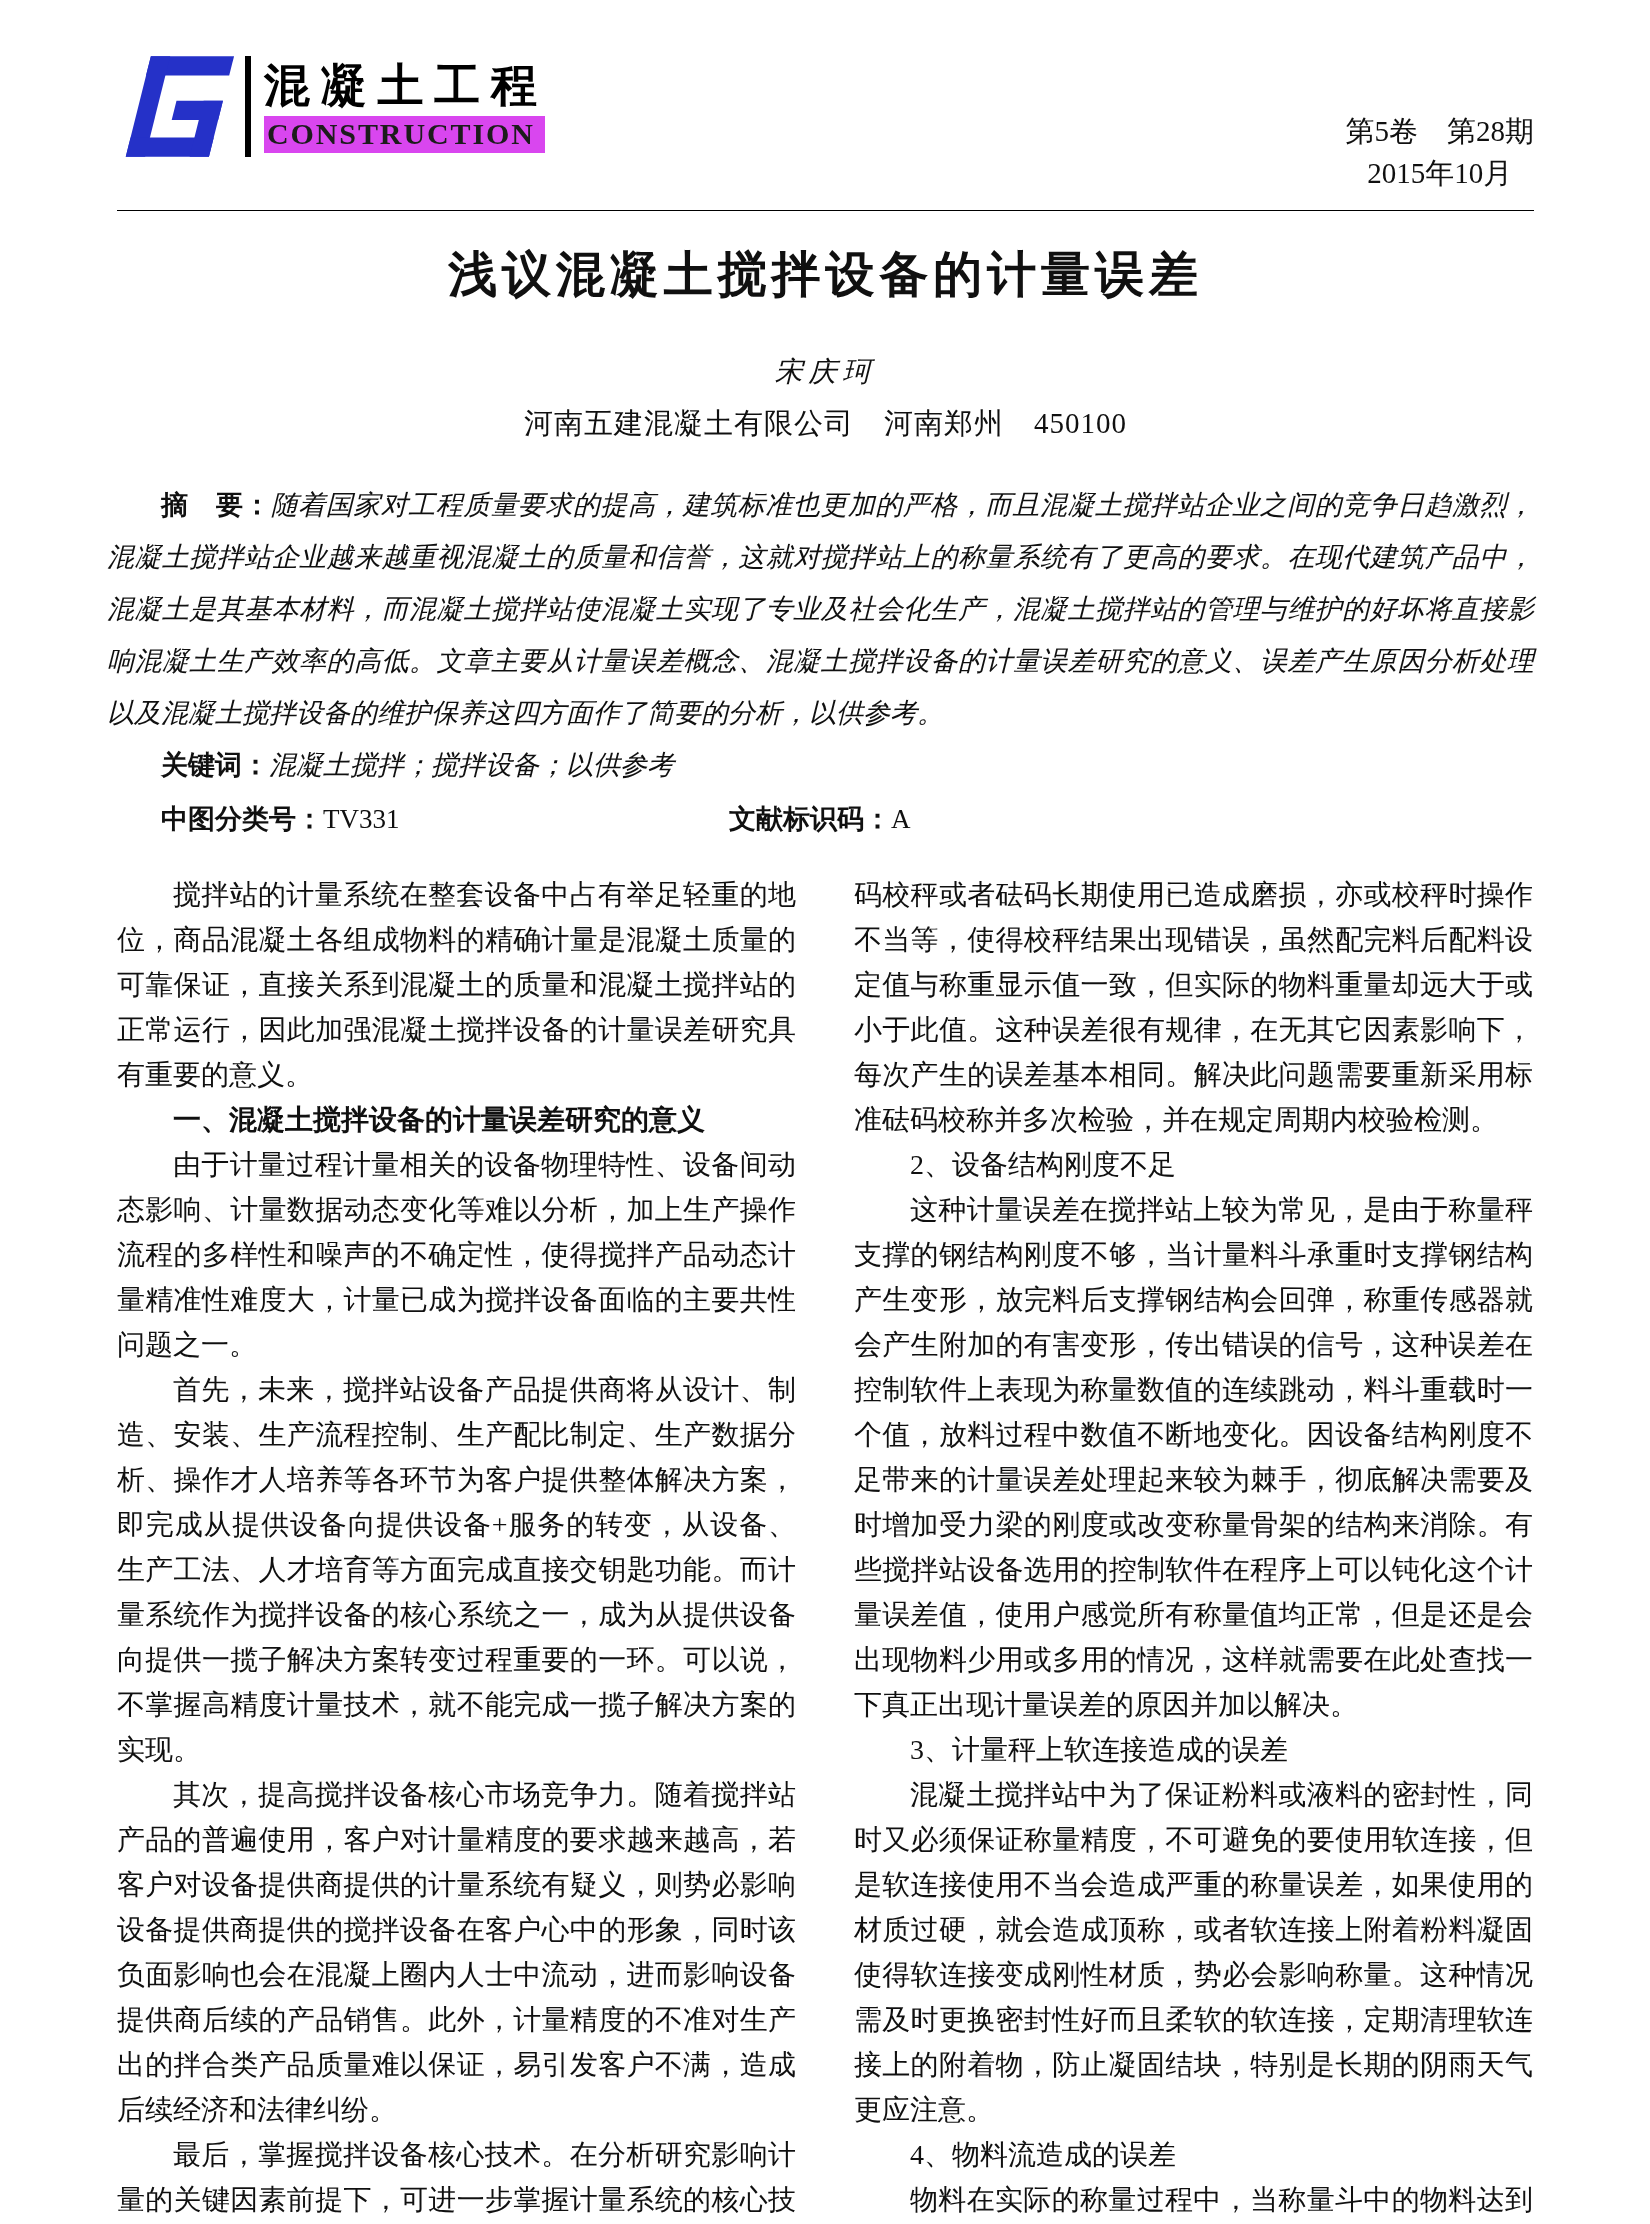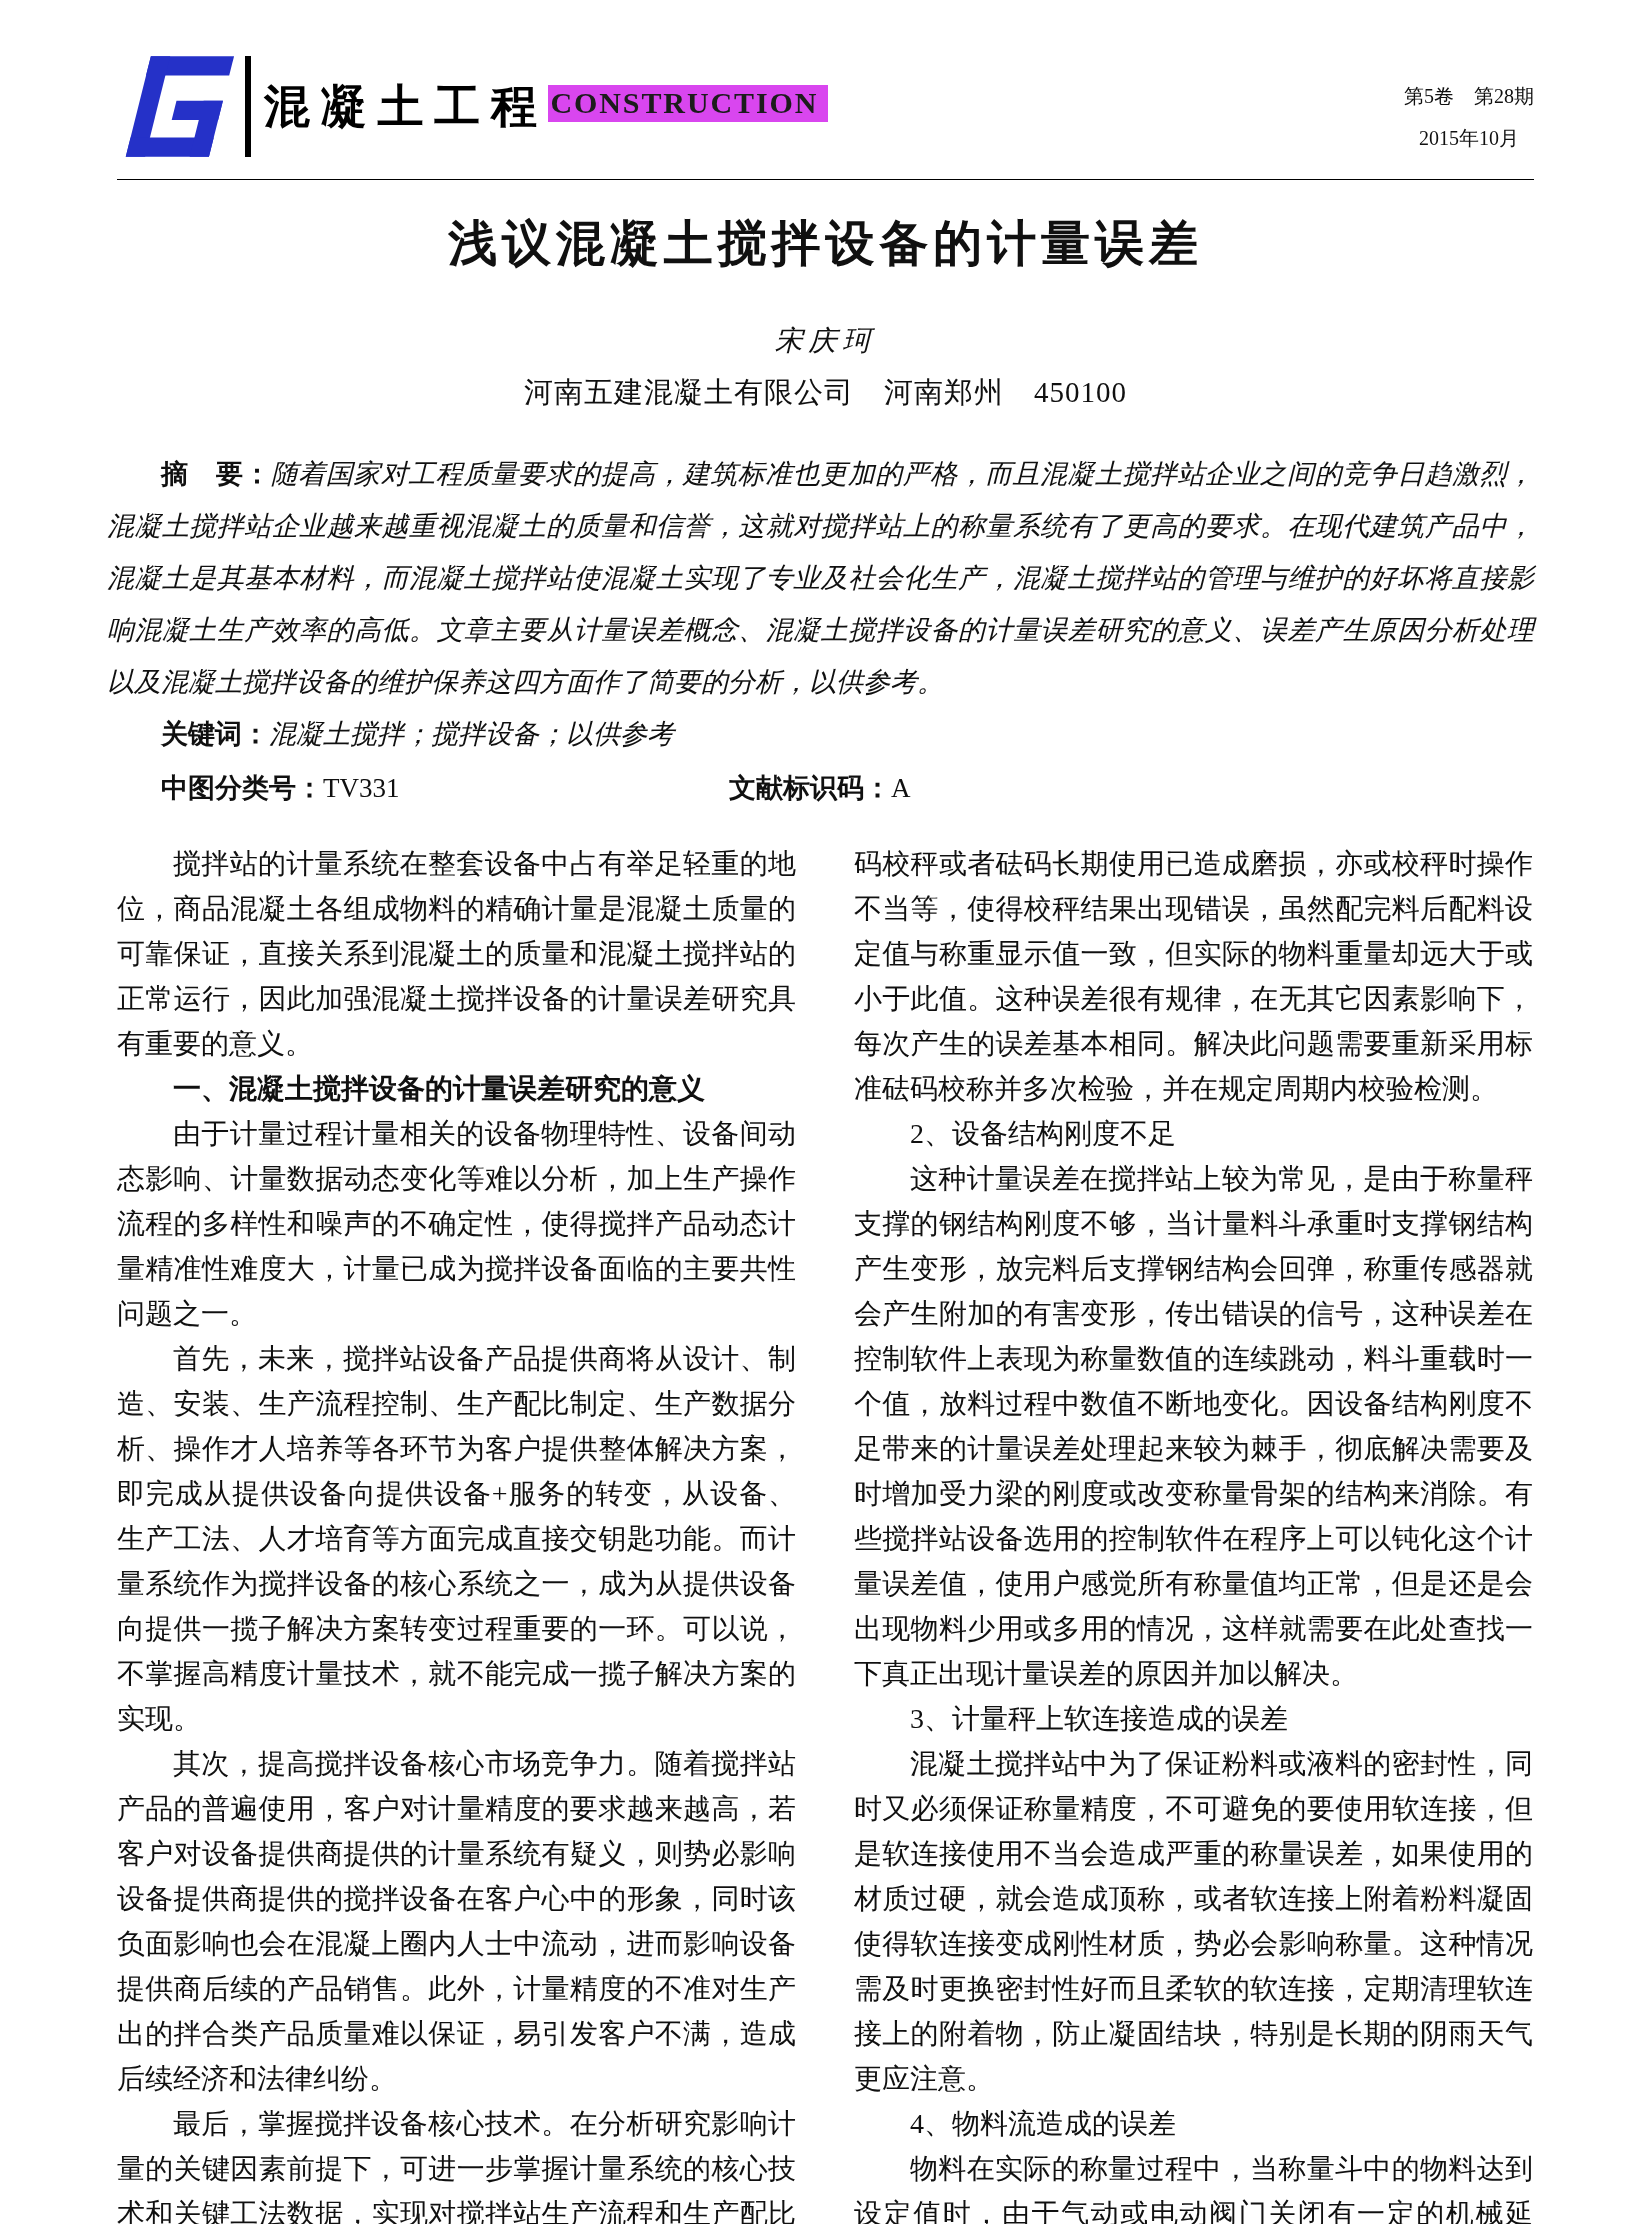--- a/index.html
+++ b/index.html
@@ -14,36 +14,36 @@
   }
 
   
   .header {
     display:flex; justify-content:space-between; align-items:flex-start;
     padding:50px 117px 0 117px;
   }
   .logo { display:flex; align-items:center; }
   .logo-mark { margin-right:9.7px; }
   .logo-bar { width:6.8px; height:101px; background:#000; margin-right:12.6px; }
-  .logo-text { display:flex; flex-direction:row; justify-content:center; }
+  .logo-text { display:flex; flex-direction:column; justify-content:center; }
   .logo-cjk {
     font-family:"Liberation Sans","DejaVu Sans",sans-serif;
     font-weight:bold; font-size:46px; line-height:1.12; letter-spacing:10.7px;
     color:#000; white-space:nowrap;
   }
   .logo-en {
     font-family:"Liberation Serif","DejaVu Serif",serif;
     font-weight:bold; font-size:30px; letter-spacing:1.9px;
     background:#d946ef; color:#1c1c1c;
     padding:1px 9.7px 1.9px 2.9px; margin-top:3.9px;
     align-self:flex-start; white-space:nowrap;
   }
   .issue-block {
-    text-align:center; font-size:20px; line-height:42px;
-    margin-top:25px; white-space:nowrap;
+    text-align:center; font-size:29px; line-height:42px;
+    margin-top:60px; white-space:nowrap;
   }
   .rule {
     border:none; border-top:1.9px solid #000;
     margin:15.5px 117px 0 117px;
   }
 
   
   .title {
     text-align:center; font-size:49px; font-weight:bold;
     letter-spacing:4.9px; margin-top:31px;

